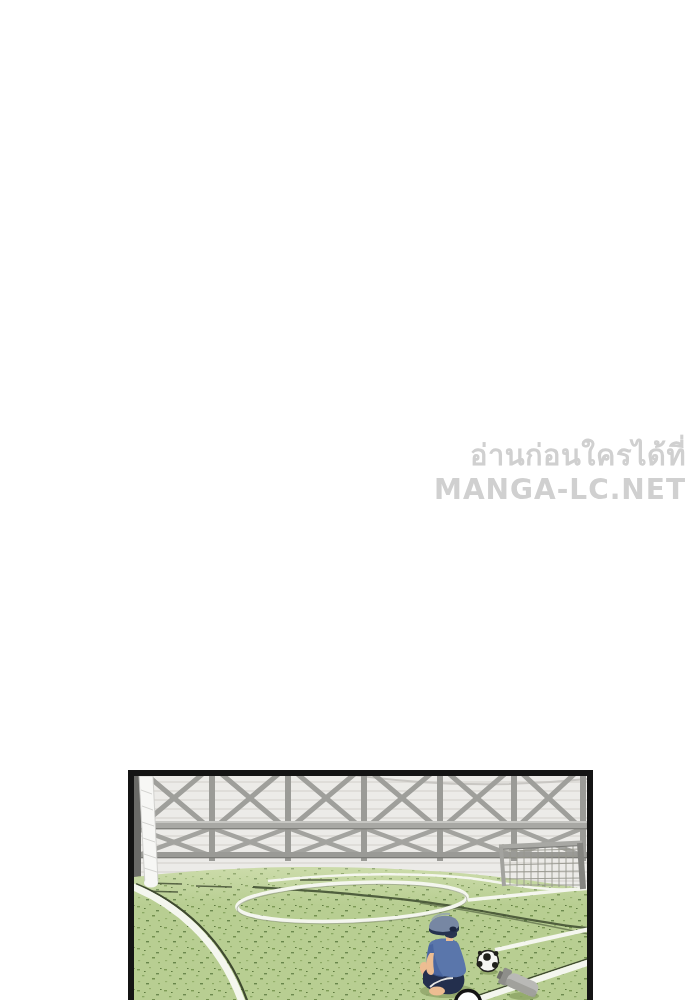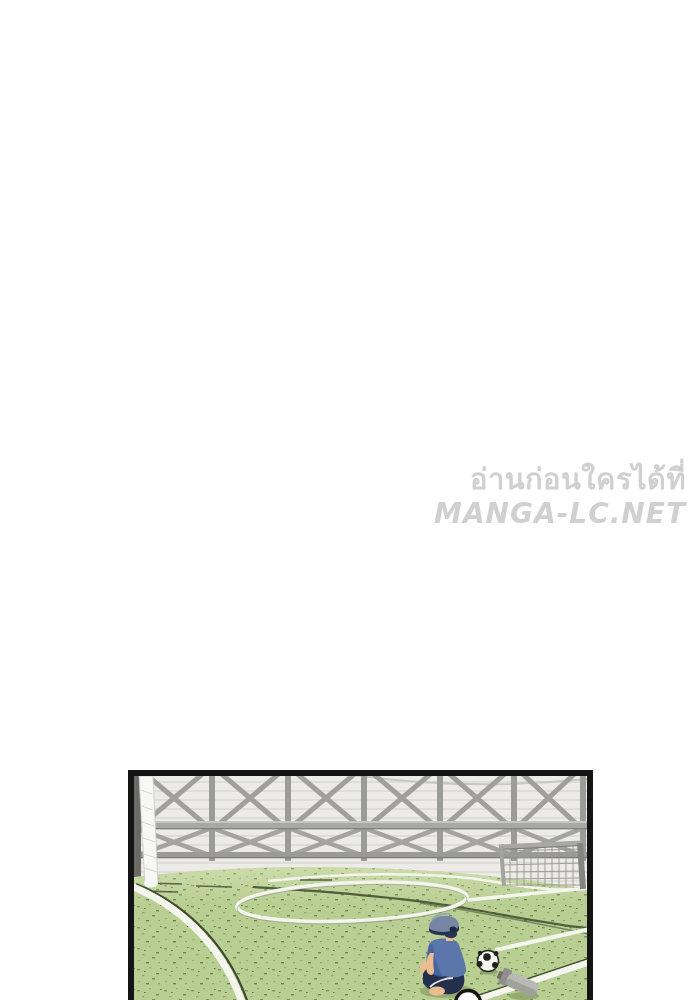--- a/index.html
+++ b/index.html
@@ -2,29 +2,29 @@
 <html><head>
 <meta charset="utf-8">
 <style>
   html,body{margin:0;padding:0;}
   body{
     width:690px;height:1000px;position:relative;overflow:hidden;
     background:#ffffff;
     font-family:"DejaVu Sans",sans-serif;
   }
   .watermark{
-    position:absolute;top:462px;right:4px;
+    position:absolute;top:438px;right:4px;
     text-align:right;font-weight:bold;color:#d0d0d0;
     text-shadow:-2px -2px 0 #fff,2px -2px 0 #fff,-2px 2px 0 #fff,2px 2px 0 #fff,
                 -2px 0 0 #fff,2px 0 0 #fff,0 -2px 0 #fff,0 2px 0 #fff;
     line-height:1.2;
     user-select:none;
   }
   .watermark .wm1{font-size:29px;letter-spacing:0.5px;}
-  .watermark .wm2{font-size:28px;letter-spacing:1px;font-style:italic;}
+  .watermark .wm2{font-size:28px;letter-spacing:1px;}
   .panel{
     position:absolute;left:128px;top:770px;
     width:453px;height:230px;
     border:6px solid #141414;border-bottom:0;
     box-sizing:content-box;
     background:#ecebe8;
   }
   .panel svg{display:block;}
 </style>
 </head>

